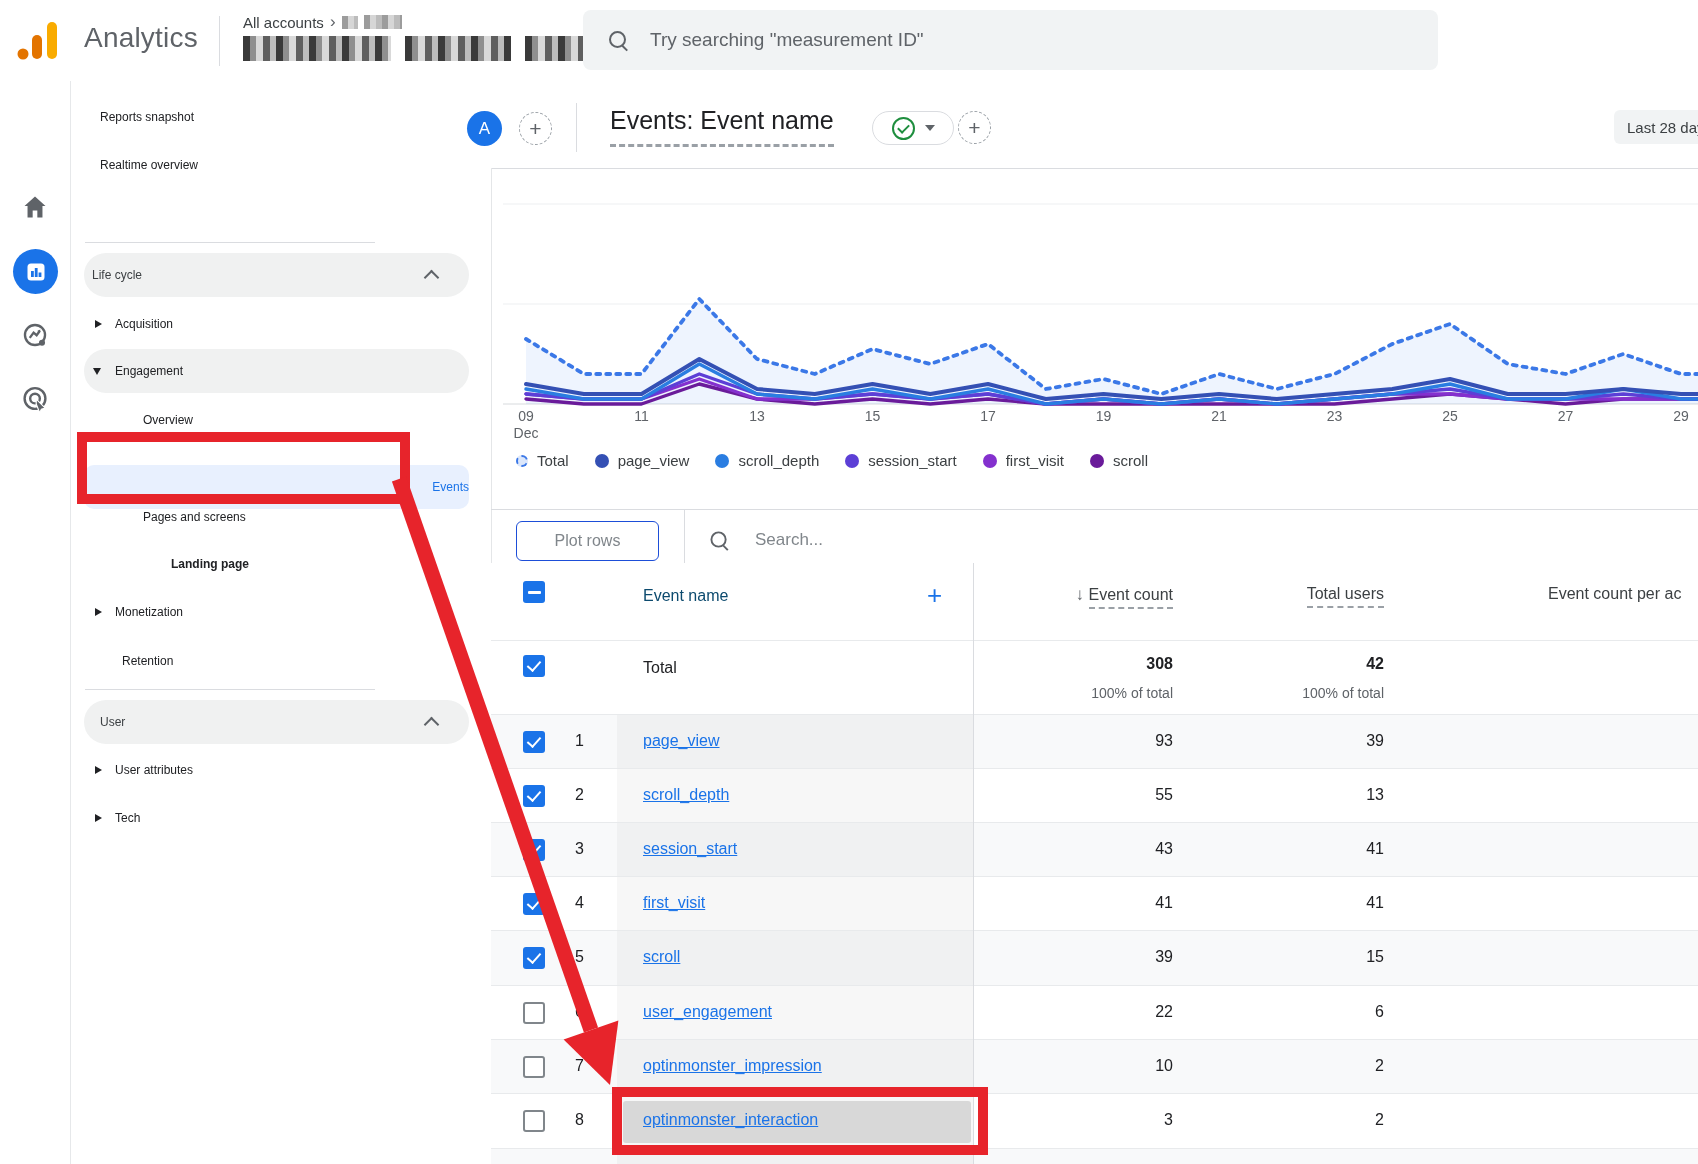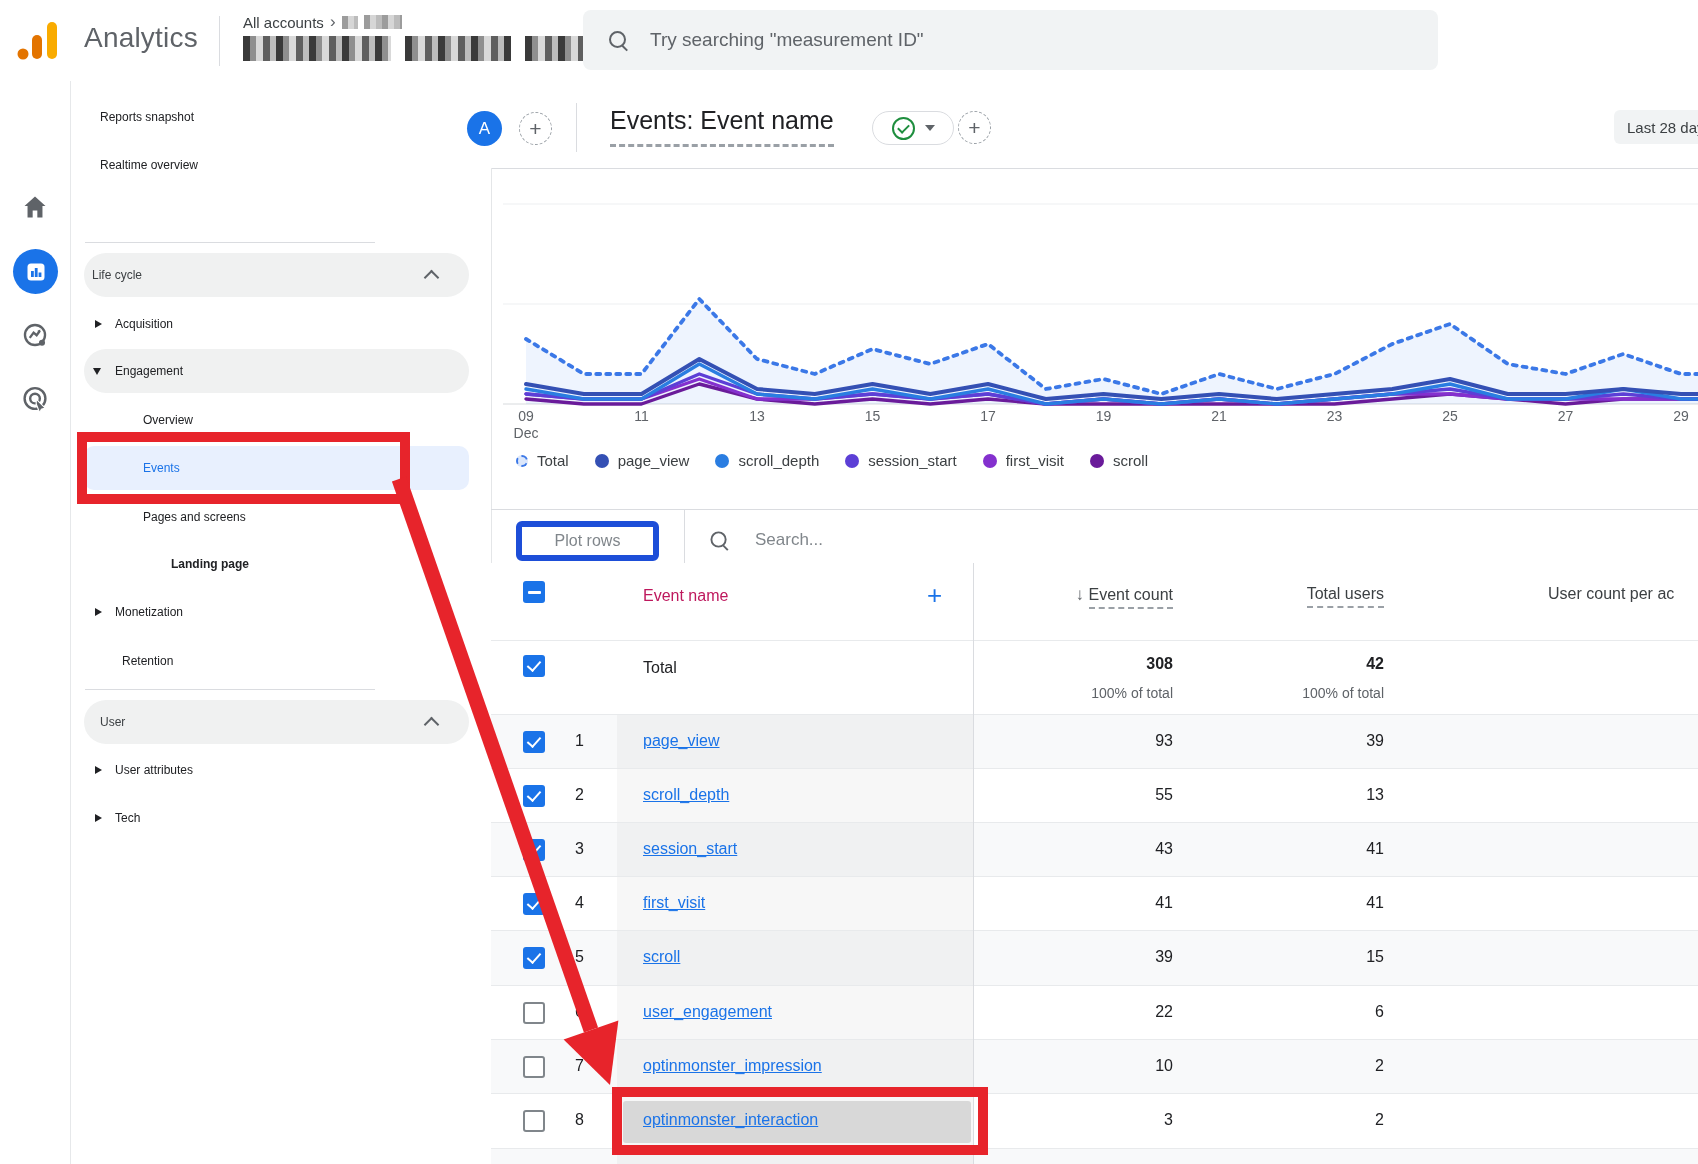--- a/index.html
+++ b/index.html
@@ -64,21 +64,21 @@
   #card-top-border { position:absolute; left:491px; top:168px; width:1207px; height:1px; background:#dadce0; }
   #card-left-border { position:absolute; left:491px; top:168px; width:1px; height:996px; background:#e4e6e8; }
   #chart-axis { position:absolute; left:0; top:0; z-index:3; }
   .tick { position:absolute; transform:translateX(-50%); font-size:14px; color:#5f6368; text-align:center; line-height:17px; }
   #chart-legend { position:absolute; left:516px; top:452px; display:flex; align-items:center; gap:26px; z-index:3; }
   .lg-item { display:flex; align-items:center; gap:9px; font-size:15px; color:#3c4043; }
   .lg-dot { width:14px; height:14px; border-radius:50%; flex:none; }
   .lg-dot.dotted { width:12px; height:12px; border:2.6px dashed #3b78e7; background:#dce7fb; }
   
   #toolbar-border { position:absolute; left:491px; top:509px; width:1207px; height:1px; background:#dadce0; }
-  #plot-rows-btn { position:absolute; left:516px; top:521px; width:143px; height:40px; border:6px solid #1d4ed8; border-radius:6px;
+  #plot-rows-btn { position:absolute; left:516px; top:521px; width:143px; height:40px; border:1px solid #1d4ed8; border-radius:6px;
     color:#80868b; font-size:16px; display:flex; align-items:center; justify-content:center; background:#fff; }
   #toolbar-divider { position:absolute; left:684px; top:509px; width:1px; height:77px; background:#dadce0; }
   #table-search { position:absolute; left:710px; top:530px; display:flex; align-items:center; gap:26px; color:#80868b; font-size:17px; }
   #col-divider { position:absolute; left:973px; top:563px; width:1px; height:601px; background:#dadce0; z-index:4; }
   .trow { position:absolute; left:491px; width:1207px; border-top:1px solid #e8eaec; background:#fff; }
   .trow.odd { background:#f8f9fa; }
   .band { position:absolute; left:126px; top:0; width:356px; height:100%; background:rgba(0,0,0,0.032); }
   .cb { position:absolute; left:32px; width:22px; height:22px; border-radius:3px; }
   .cb.unchecked { border:2px solid #80868b; background:#fff; }
   .cb.checked, .cb.indeterminate { background:#1a73e8; }
@@ -168,21 +168,21 @@
     <span class="tri-r" style="margin-left:24px;"></span>
     <span class="lbl" style="margin-left:13px;">Acquisition</span>
   </div>
   <div class="pill" style="top:268px;">
     <span class="tri-d" style="margin-left:9px;"></span>
     <span class="lbl" style="margin-left:14px;">Engagement</span>
   </div>
   <div class="nav-item" style="top:317px;">
     <span class="lbl" style="margin-left:72px;">Overview</span>
   </div>
-  <div class="pill pill-blue" style="top:365px;">
+  <div class="pill pill-blue" style="top:384px;justify-content:flex-end;">
     <span class="lbl" style="margin-left:59px;">Events</span>
   </div>
   <div class="nav-item" style="top:414px;">
     <span class="lbl" style="margin-left:72px;">Pages and screens</span>
   </div>
   <div class="nav-item" style="top:461px;">
     <span class="lbl" style="margin-left:100px;font-weight:bold;">Landing page</span>
   </div>
   <div class="nav-item" style="top:509px;">
     <span class="tri-r" style="margin-left:24px;"></span>
@@ -307,31 +307,31 @@
   <span>Plot rows</span>
 </div>
 <div id="toolbar-divider"></div>
 <div id="table-search">
   <span class="mag" style="transform:scale(.95);"></span>
   <span>Search...</span>
 </div>
 
 <div class="trow" style="top:563px; height:77px; border-top:none;">
   <span class="cb indeterminate" style="top:18px;"></span>
-  <span class="hd-lbl" style="position:absolute; left:152px; top:24px; color:#be185d;">Event name</span>
+  <span class="hd-lbl" style="position:absolute; left:152px; top:24px; color:#0c4a6e;">Event name</span>
   <span style="position:absolute; left:436px; top:17px; font-size:26px; color:#1a73e8;">+</span>
   <span class="cnt" style="top:22px;">
     <span style="color:#5f6368; font-size:17px;">↓</span>
     <span class="hd-lbl dashu">Event count</span>
   </span>
   <span class="usr" style="top:22px;">
     <span class="hd-lbl dashu">Total users</span>
   </span>
   <span style="position:absolute; left:1057px; top:22px; width:160px; overflow:hidden; white-space:nowrap;">
-    <span class="hd-lbl dashu">User count per ac</span>
+    <span class="hd-lbl dashu">Event count per ac</span>
   </span>
 </div>
 
 <div class="trow" style="top:640px; height:74px;">
   <span class="cb checked" style="top:14px;"></span>
   <span style="position:absolute; left:152px; top:18px; font-size:16px;">Total</span>
   <span class="cnt" style="top:14px; font-weight:bold;">308</span>
   <span class="cnt sub" style="top:44px;">100% of total</span>
   <span class="usr" style="top:14px; font-weight:bold;">42</span>
   <span class="usr sub" style="top:44px;">100% of total</span>

